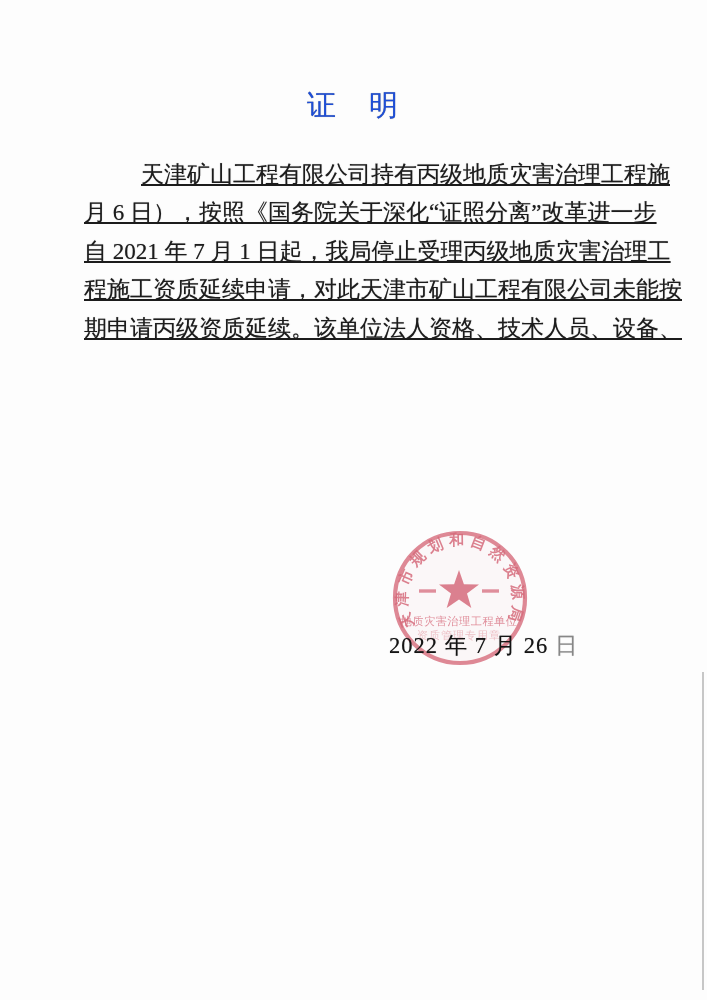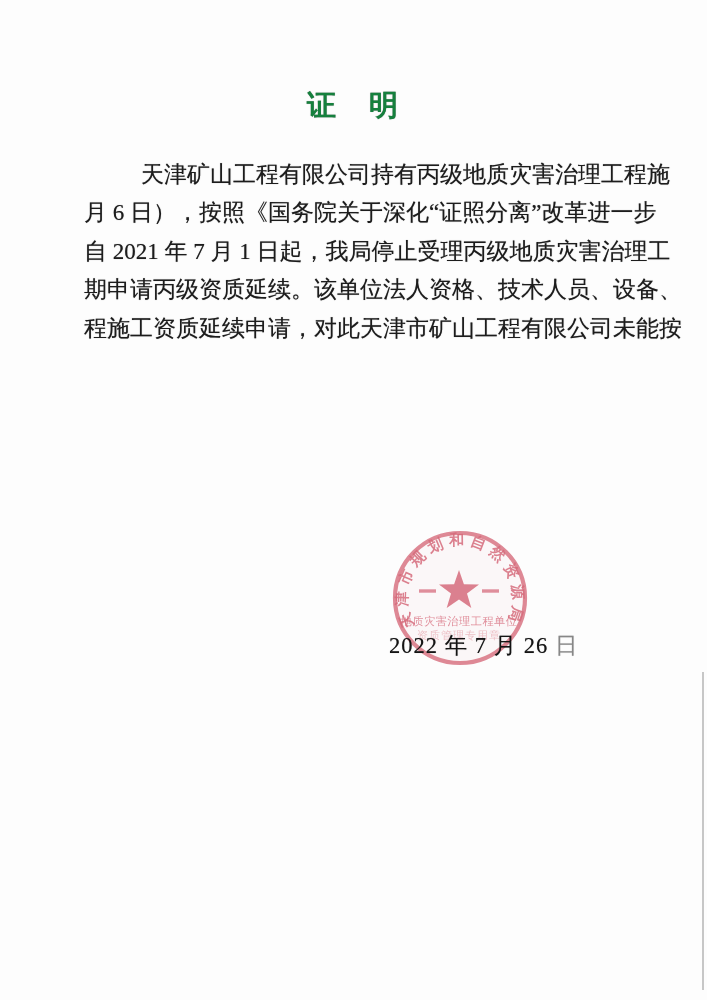--- a/index.html
+++ b/index.html
@@ -8,30 +8,31 @@
     width:707px; height:1000px;
     margin:0 auto;
     background:#fdfdfd;
     overflow:hidden;
     font-family:"Liberation Serif","DejaVu Serif",serif;
     color:#1a1a1a;
   }
   .doc-title {
     position:absolute; left:0; top:86px; width:707px;
     text-align:center;
-    font-size:29px; font-weight:bold;
+    font-size:29px; font-weight:normal;
     letter-spacing:2px;
-    color:#15803d;
+    color:#1d4ed8;
     text-shadow:0 0 0.7px rgba(0,0,0,.5);
   }
   .doc-body {
     position:absolute; left:84px; top:156px; width:542px;
     font-size:23px;
     color:#1c1c1c;
     text-shadow:0 0 0.8px rgba(20,20,20,.55);
+    text-decoration:underline;
   }
   .line {
     height:38.4px;
     line-height:38.4px;
     white-space:nowrap;
     text-align:justify;
     text-align-last:justify;
     text-justify:inter-character;
     overflow:visible;
   }
@@ -62,22 +63,22 @@
 <body>
 
 <div class="page">
 
   <div class="doc-title">证　明</div>
 
   <div class="doc-body">
     <div class="line indent">天津矿山工程有限公司持有丙级地质灾害治理工程施</div>
     <div class="line">月 6 日），按照《国务院关于深化“证照分离”改革进一步</div>
     <div class="line">自 2021 年 7 月 1 日起，我局停止受理丙级地质灾害治理工</div>
+    <div class="line">程施工资质延续申请，对此天津市矿山工程有限公司未能按</div>
     <div class="line">期申请丙级资质延续。该单位法人资格、技术人员、设备、</div>
-    <div class="line">程施工资质延续申请，对此天津市矿山工程有限公司未能按</div>
   </div>
 
   <svg class="seal" viewBox="0 0 142 146" xmlns="http://www.w3.org/2000/svg">
     <circle cx="71" cy="72" r="65" fill="rgba(222,120,135,0.05)" stroke="#cf5265" stroke-width="4.2" stroke-opacity="0.8"></circle>
     <path id="seal-arc" d="M 26.1,100.1 A 53 53 0 1 1 115.9,100.1" fill="none"></path>
     <text font-size="15" fill="#cf5265" fill-opacity="0.85" letter-spacing="5.2" font-weight="bold" font-family="Liberation Serif, DejaVu Serif, serif">
       <textPath href="#seal-arc" startOffset="1">天津市规划和自然资源局</textPath>
     </text>
     <line x1="30" y1="65" x2="47" y2="65" stroke="#cf5265" stroke-width="3.4" stroke-opacity="0.75"></line>
     <line x1="93" y1="65" x2="110" y2="65" stroke="#cf5265" stroke-width="3.4" stroke-opacity="0.75"></line>

